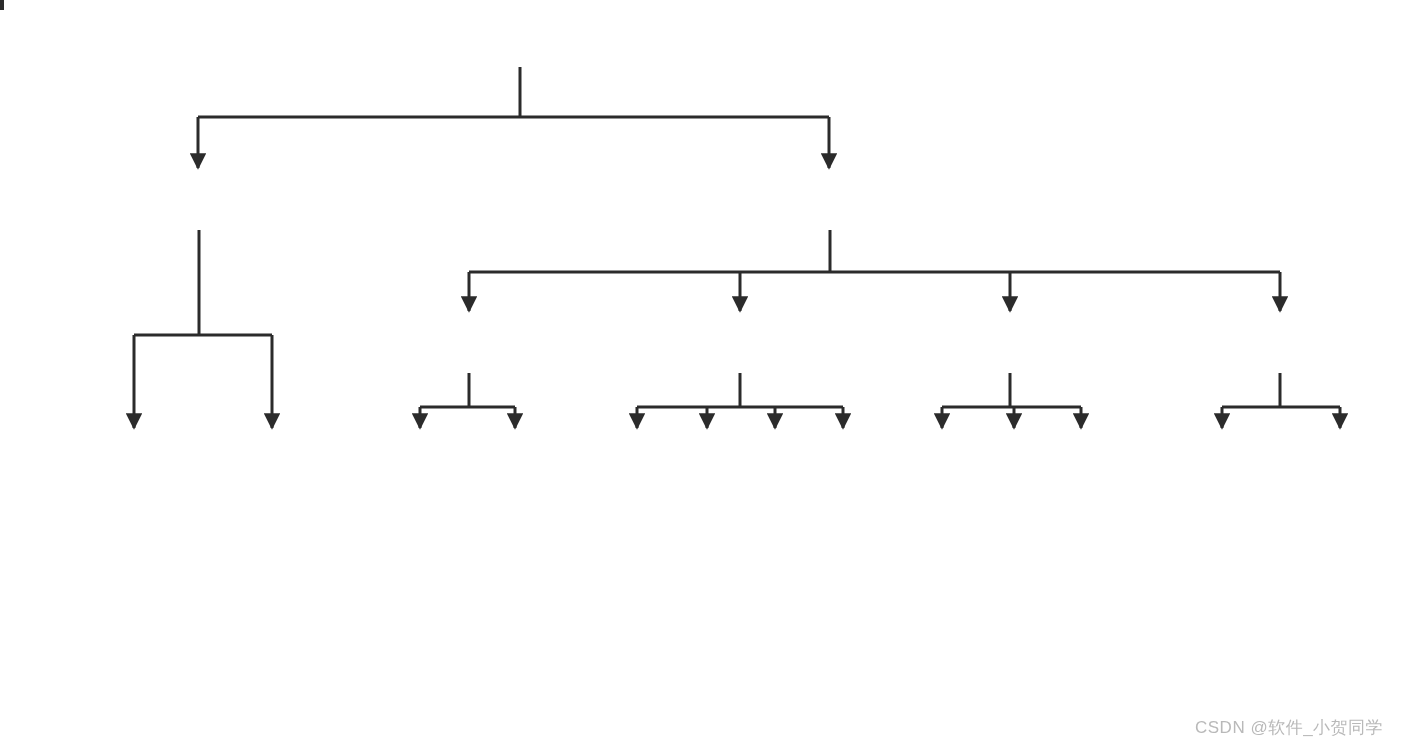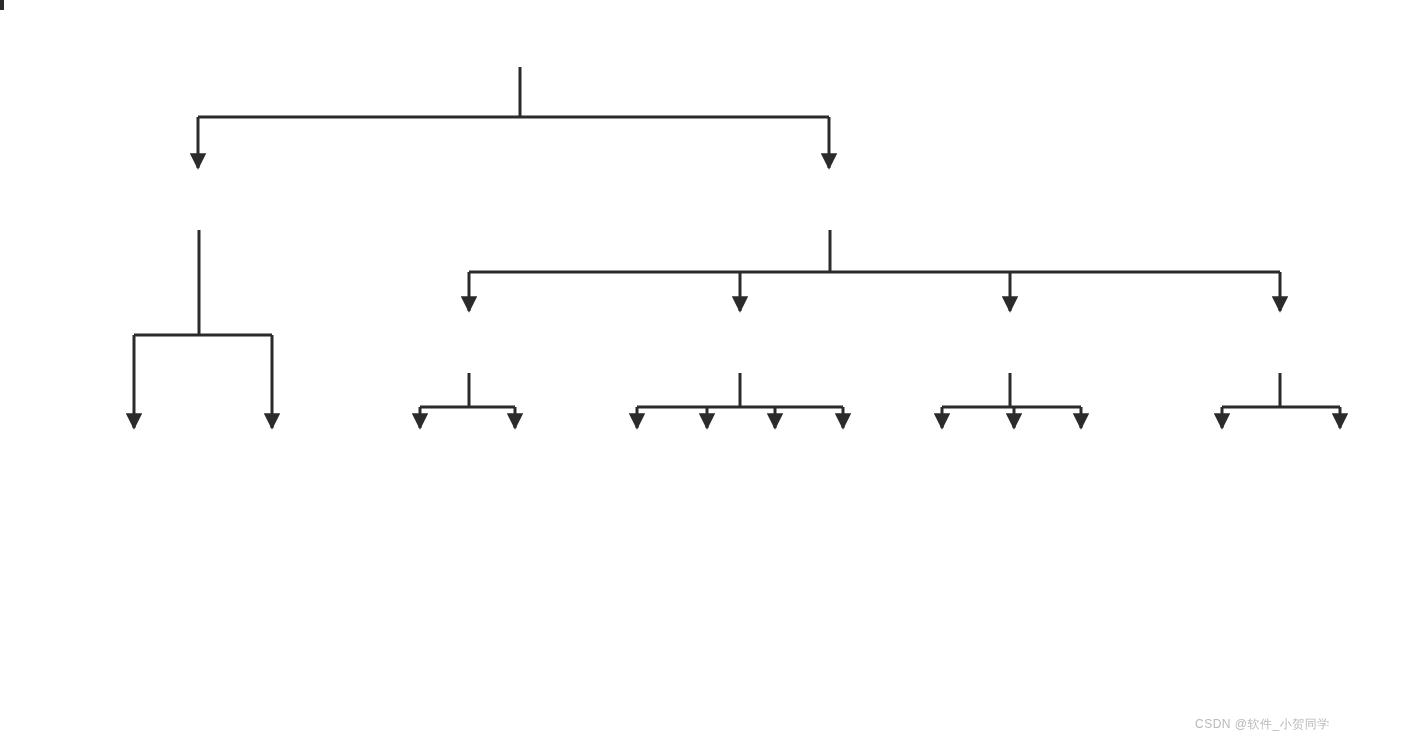--- a/index.html
+++ b/index.html
@@ -57,21 +57,21 @@
     padding-top: 6px;
     text-align: left;
   }
   .node-v .vtext {
     writing-mode: vertical-rl;
     text-orientation: upright;
     display: block;
   }
   .watermark {
     position: absolute;
-    font-size: 12px;
+    font-size: 17px;
     color: #b9b9b9;
     white-space: nowrap;
     z-index: 3;
     letter-spacing: 0.5px;
   }
 </style>
 </head>
 <body>
 
 <div id="canvas">

